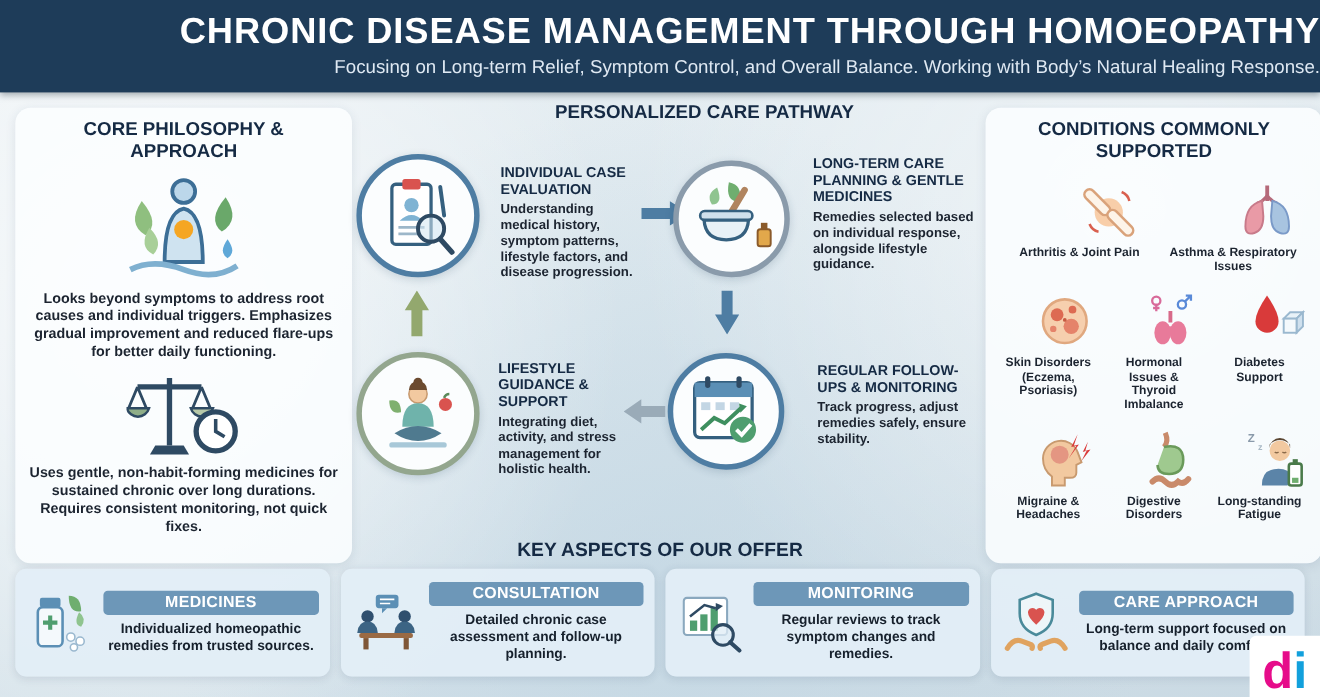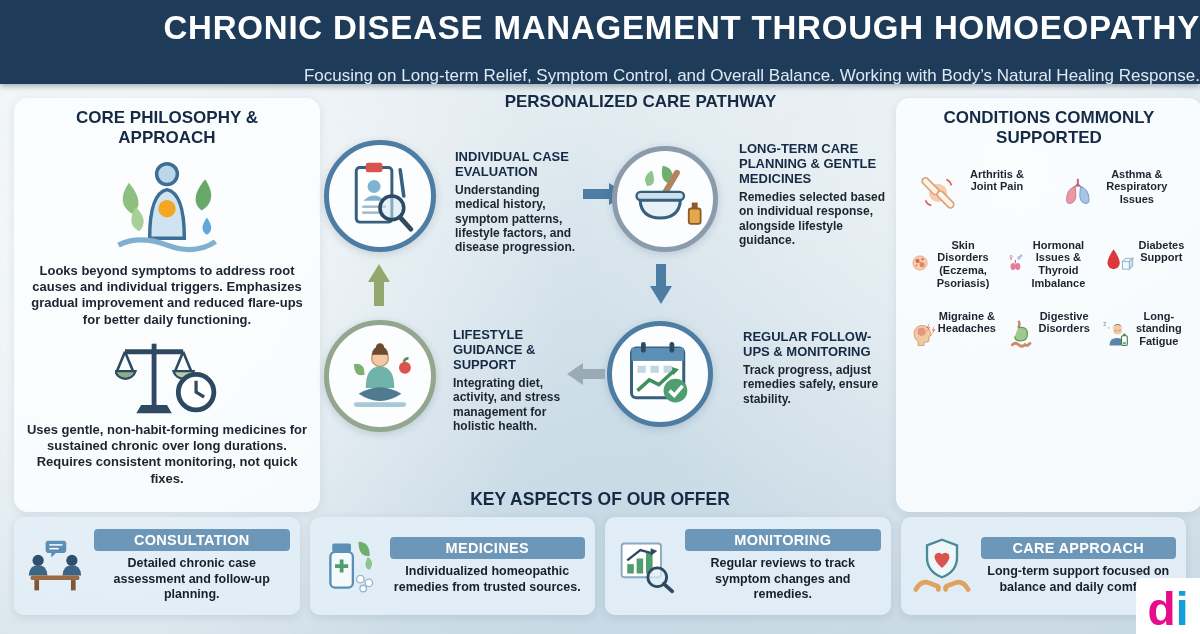--- a/index.html
+++ b/index.html
@@ -10,34 +10,34 @@
       radial-gradient(circle at 12% 45%, rgba(255,255,255,.75), transparent 38%),
       radial-gradient(circle at 85% 30%, rgba(255,255,255,.55), transparent 40%),
       radial-gradient(circle at 50% 85%, rgba(190,212,226,.6), transparent 55%),
       linear-gradient(160deg,#eef3f6 0%,#dde8ee 45%,#c9d9e3 100%);
     color:#1c2430;
   }
   
   .header{ position:absolute; top:0; left:0; right:0; height:84px; background:#1e3c59;
     text-align:right; color:#fff; padding-top:9px; box-shadow:0 2px 6px rgba(10,25,40,.35); }
   .header h1{ font-size:33px; font-weight:800; letter-spacing:.8px; }
-  .header p{ font-size:17px; font-weight:500; color:#dfe9f3; margin-top:19px; }
+  .header p{ font-size:17px; font-weight:500; color:#dfe9f3; margin-top:4px; }
   
   .panel{ position:absolute; top:98px; width:306px; height:414px;
     background:rgba(252,254,255,.85); border-radius:14px; padding:10px 12px;
     box-shadow:0 2px 10px rgba(30,60,90,.10); text-align:center; }
   .panel h2{ font-size:17px; font-weight:800; color:#152a44; line-height:1.2; }
   .panel-left{ left:14px; }
   .panel-right{ left:896px; }
   .panel-left p{ font-size:13px; font-weight:600; line-height:1.25; color:#1c2430; margin-top:4px; }
   .big-icon{ display:flex; justify-content:center; margin-top:6px; }
   
   .cond-row{ display:flex; justify-content:center; gap:26px; margin-top:15px; }
   .cond-row.tight{ gap:10px; }
-  .cond{ display:flex; flex-direction:row; align-items:flex-start; width:118px; }
+  .cond{ display:flex; flex-direction:column; align-items:flex-end; width:118px; }
   .cond-row.tight .cond{ width:86px; }
   .cond svg{ width:56px; height:56px; }
   .cond span{ font-size:11px; font-weight:700; line-height:1.15; margin-top:4px; color:#1c2430; }
   
   .pathway{ position:absolute; left:305px; top:82px; width:671px; height:400px; }
   .pathway h2{ position:absolute; top:10px; left:0; right:0; text-align:center;
     font-size:17px; font-weight:800; color:#152a44; }
   .circle{ position:absolute; border-radius:50%; background:#fbfdfe;
     display:flex; align-items:center; justify-content:center;
     box-shadow:0 2px 8px rgba(30,60,90,.18); }
@@ -315,20 +315,39 @@
     </div>
   </div>
 
   <h2 class="offer-title">KEY ASPECTS OF OUR OFFER</h2>
 
   <div class="cards">
 
     <div class="card">
       <div class="icon-box">
         <svg viewBox="0 0 64 64">
+          <path d="M40 6 q12 0 12 15 q-12 2 -12 -15" fill="#6fae6f"></path>
+          <path d="M50 22 q8 6 2 14 q-8 -2 -2 -14" fill="#8fc48f"></path>
+          <rect x="12" y="8" width="20" height="9" rx="2" fill="#5b8fb5"></rect>
+          <rect x="10" y="17" width="24" height="38" rx="5" fill="#f4f9fc" stroke="#5b8fb5" stroke-width="2.5"></rect>
+          <path d="M15 32 h14 M22 25 v14" stroke="#4f9e6f" stroke-width="4"></path>
+          <circle cx="42" cy="46" r="4" fill="#fff" stroke="#9ab8cf" stroke-width="1.5"></circle>
+          <circle cx="51" cy="50" r="4" fill="#fff" stroke="#9ab8cf" stroke-width="1.5"></circle>
+          <circle cx="45" cy="56" r="3.5" fill="#fff" stroke="#9ab8cf" stroke-width="1.5"></circle>
+        </svg>
+      </div>
+      <div class="content">
+        <div class="bar">MEDICINES</div>
+        <div class="desc">Individualized homeopathic remedies from trusted sources.</div>
+      </div>
+    </div>
+
+    <div class="card">
+      <div class="icon-box">
+        <svg viewBox="0 0 64 64">
           <rect x="22" y="5" width="22" height="13" rx="3" fill="#5b8fb5"></rect>
           <path d="M28 18 v5 l5 -5 Z" fill="#5b8fb5"></path>
           <line x1="26" y1="9.5" x2="40" y2="9.5" stroke="#fff" stroke-width="1.6"></line>
           <line x1="26" y1="13.5" x2="36" y2="13.5" stroke="#fff" stroke-width="1.6"></line>
           <circle cx="14" cy="26" r="6" fill="#2f4f6e"></circle>
           <path d="M4 42 q1 -11 10 -11 q9 0 10 11 Z" fill="#3c6484"></path>
           <circle cx="50" cy="26" r="6" fill="#2f4f6e"></circle>
           <path d="M40 42 q1 -11 10 -11 q9 0 10 11 Z" fill="#3c6484"></path>
           <rect x="6" y="42" width="52" height="5" rx="2" fill="#9a6a44"></rect>
           <rect x="10" y="47" width="5" height="11" fill="#7f5636"></rect>
@@ -337,39 +356,20 @@
       </div>
       <div class="content">
         <div class="bar">CONSULTATION</div>
         <div class="desc">Detailed chronic case assessment and follow-up planning.</div>
       </div>
     </div>
 
     <div class="card">
       <div class="icon-box">
         <svg viewBox="0 0 64 64">
-          <path d="M40 6 q12 0 12 15 q-12 2 -12 -15" fill="#6fae6f"></path>
-          <path d="M50 22 q8 6 2 14 q-8 -2 -2 -14" fill="#8fc48f"></path>
-          <rect x="12" y="8" width="20" height="9" rx="2" fill="#5b8fb5"></rect>
-          <rect x="10" y="17" width="24" height="38" rx="5" fill="#f4f9fc" stroke="#5b8fb5" stroke-width="2.5"></rect>
-          <path d="M15 32 h14 M22 25 v14" stroke="#4f9e6f" stroke-width="4"></path>
-          <circle cx="42" cy="46" r="4" fill="#fff" stroke="#9ab8cf" stroke-width="1.5"></circle>
-          <circle cx="51" cy="50" r="4" fill="#fff" stroke="#9ab8cf" stroke-width="1.5"></circle>
-          <circle cx="45" cy="56" r="3.5" fill="#fff" stroke="#9ab8cf" stroke-width="1.5"></circle>
-        </svg>
-      </div>
-      <div class="content">
-        <div class="bar">MEDICINES</div>
-        <div class="desc">Individualized homeopathic remedies from trusted sources.</div>
-      </div>
-    </div>
-
-    <div class="card">
-      <div class="icon-box">
-        <svg viewBox="0 0 64 64">
           <rect x="6" y="8" width="42" height="36" rx="3" fill="#fff" stroke="#8aa8be" stroke-width="2"></rect>
           <rect x="12" y="30" width="7" height="10" fill="#4f9e6f"></rect>
           <rect x="22" y="24" width="7" height="16" fill="#4f9e6f"></rect>
           <rect x="32" y="17" width="7" height="23" fill="#4f9e6f"></rect>
           <polyline points="12,26 26,15 37,18" fill="none" stroke="#2e4a63" stroke-width="2.5"></polyline>
           <polygon points="37,13 44,16 37,21" fill="#2e4a63"></polygon>
           <circle cx="44" cy="44" r="10" fill="rgba(223,236,245,0.75)" stroke="#2e4a63" stroke-width="3"></circle>
           <line x1="51" y1="51" x2="60" y2="59" stroke="#2e4a63" stroke-width="4" stroke-linecap="round"></line>
         </svg>
       </div>

